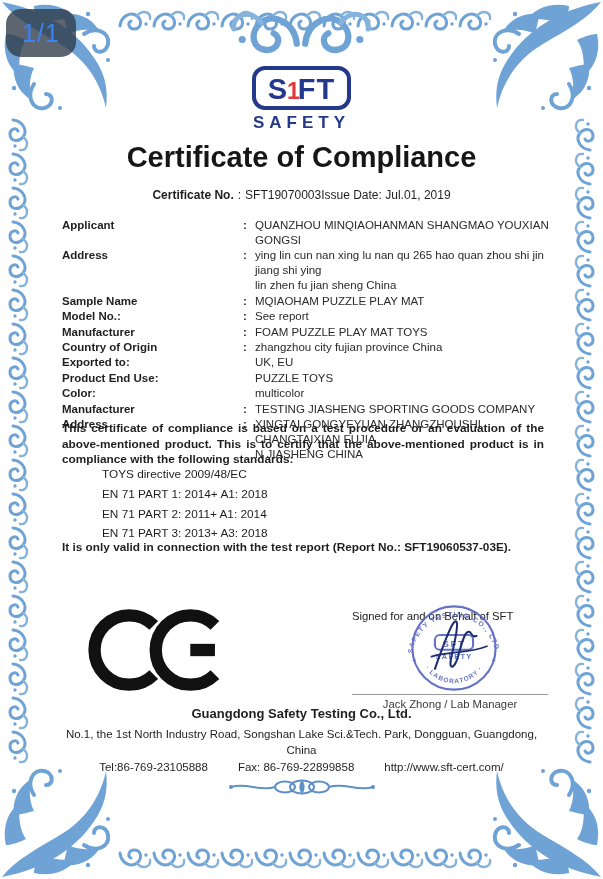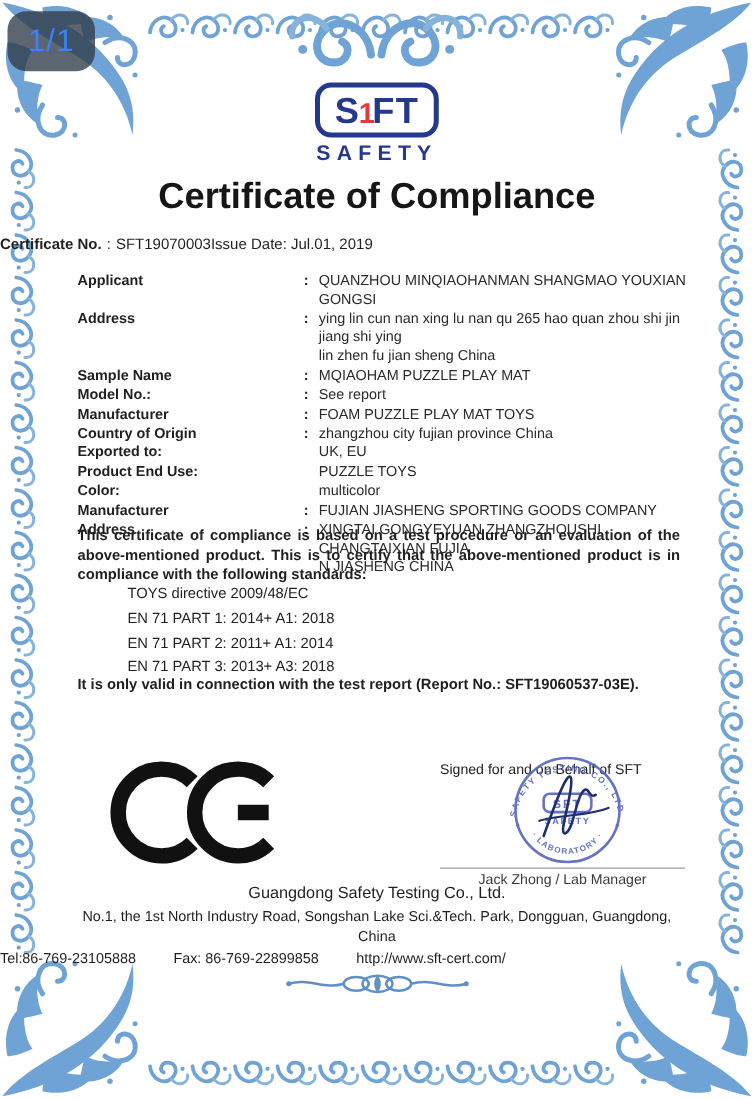--- a/index.html
+++ b/index.html
@@ -25,21 +25,21 @@
   .logo-box{display:inline-block;border:4px solid #24388C;border-radius:13px;
     padding:4px 12px 2px 12px;line-height:1.05;}
   .logo-box .ls{color:#24388C;font-weight:800;font-size:29px;letter-spacing:1px;}
   .logo-box .l1{color:#E23A3C;font-weight:800;font-size:23px;margin:0 -2px 0 -1px;}
   .logo-safety{margin-top:3px;color:#24388C;font-weight:bold;font-size:17px;letter-spacing:5px;}
 
   .doc-title{position:absolute;top:141px;left:0;right:0;text-align:center;
     font-size:29px;font-weight:bold;color:#161616;}
 
   .cert-line{position:absolute;top:188px;left:0;right:0;display:flex;
-    font-size:12px;}
+    justify-content:center;font-size:12px;}
   .cert-line .b{font-weight:bold;}
   .cert-line .sep{padding:0 4px;}
 
   .details{position:absolute;top:218px;left:62px;right:36px;
     display:grid;grid-template-columns:181px 12px 1fr;column-gap:0;row-gap:0.4px;
     font-size:11.5px;line-height:15px;}
   .details .lbl{font-weight:bold;}
   .details .sep{font-weight:bold;text-align:left;}
   .details .val{white-space:pre-line;color:#2a2a2a;}
 
@@ -54,24 +54,24 @@
   .ce-wrap{position:absolute;left:88px;top:606px;}
 
   .sign-area{position:absolute;left:352px;top:610px;width:196px;height:112px;}
   .signed-for{font-size:11.3px;color:#222;}
   .stamp-svg{position:absolute;left:50px;top:-14px;overflow:visible;}
   .sig-rule{position:absolute;top:84px;left:0;width:196px;border-top:1.5px solid #9a9a9a;}
   .signer{position:absolute;top:88px;left:0;width:196px;text-align:center;
     font-size:11.3px;color:#3a3a3a;}
 
   .footer{position:absolute;top:706px;left:0;right:0;text-align:center;}
-  .f-company{font-weight:normal;font-size:13px;}
+  .f-company{font-weight:bold;font-size:13px;}
   .f-addr1{margin-top:7px;font-size:11.5px;}
   .f-addr2{margin-top:4px;font-size:11.5px;}
-  .f-telrow{margin-top:5px;display:flex;gap:30px;font-size:11.5px;}
+  .f-telrow{margin-top:5px;display:flex;justify-content:center;gap:30px;font-size:11.5px;}
 
   .divider{position:absolute;top:778px;left:50%;transform:translateX(-50%);z-index:10;}
   .dv{fill:none;stroke:#5E8FC6;stroke-width:2;stroke-linecap:round;}
 </style>
 </head>
 <body>
 
 <svg id="border-svg" width="603" height="879" viewBox="0 0 603 879" xmlns="http://www.w3.org/2000/svg">
   <defs>
     <g id="cornerG">
@@ -212,21 +212,21 @@
     <div class="lbl">Product End Use:</div>
     <div class="sep"></div>
     <div class="val">PUZZLE TOYS</div>
 
     <div class="lbl">Color:</div>
     <div class="sep"></div>
     <div class="val">multicolor</div>
 
     <div class="lbl">Manufacturer</div>
     <div class="sep">:</div>
-    <div class="val">FUJIAN JIASHENG SPORTING GOODS COMPANY</div>
+    <div class="val">TESTING JIASHENG SPORTING GOODS COMPANY</div>
 
     <div class="lbl">Address</div>
     <div class="sep">:</div>
     <div class="val">XINGTAI GONGYEYUAN ZHANGZHOUSHI CHANGTAIXIAN FUJIA
 N JIASHENG CHINA</div>
   </div>
 
   <div class="statement">This certificate of compliance is based on a test procedure or an evaluation of the above-mentioned product. This is to certify that the above-mentioned product is in compliance with the following standards:</div>
 
   <div class="standards">

